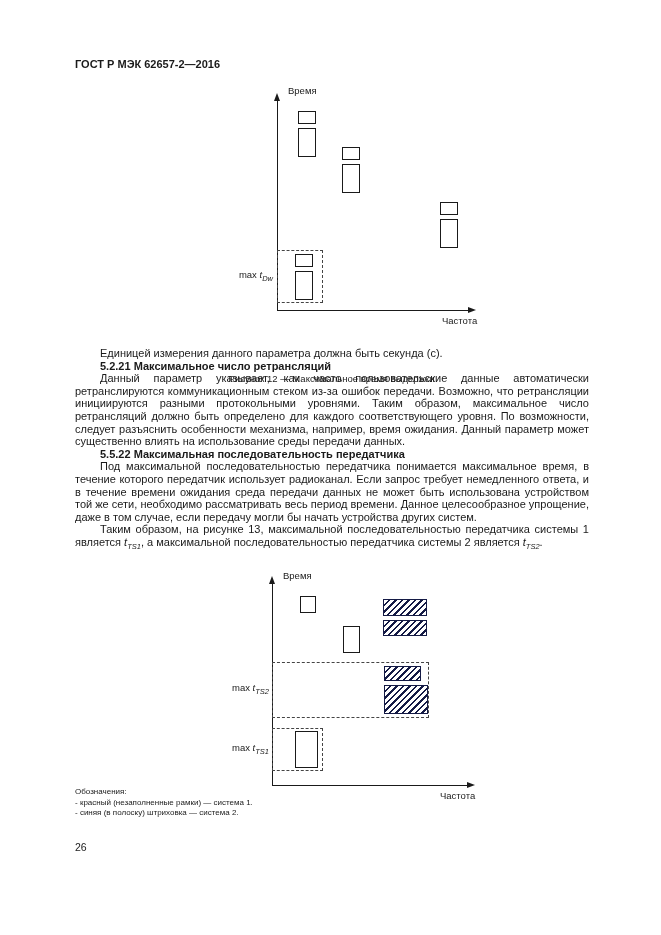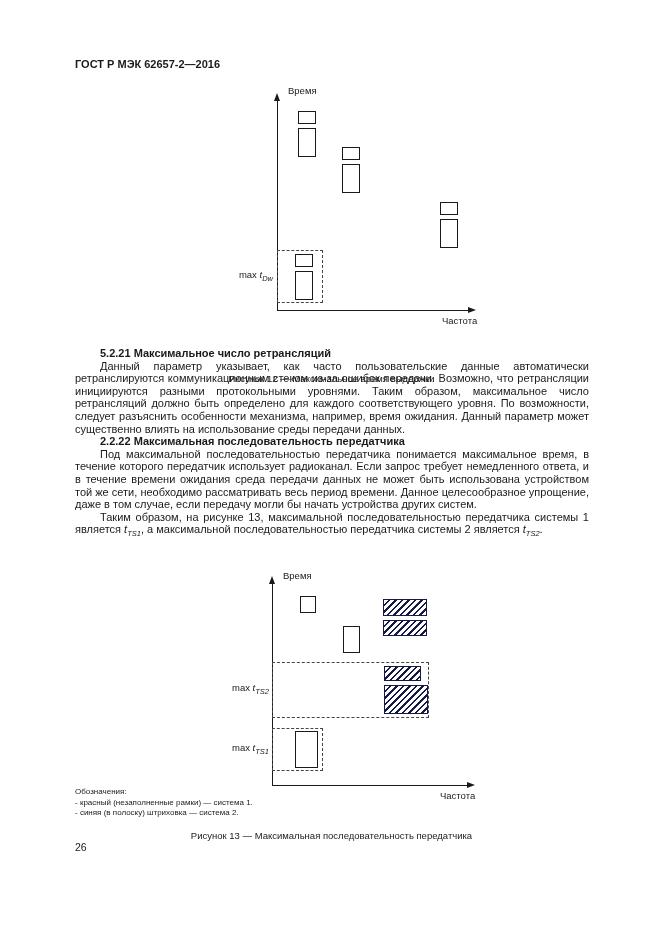--- a/index.html
+++ b/index.html
@@ -69,23 +69,24 @@
     <div class="rect" style="left:220px;top:186px;width:18px;height:29px;"></div>
 
     <div class="chart-annot" style="left:128px;top:184px;width:70px;">
       <span>max </span><i>t</i><sub>Dw</sub>
     </div>
   </div>
 
   <div class="caption" style="top:328px;margin-top:45px;">Рисунок 12 — Максимальное время выдержки</div>
 
   <div class="textblock">
+    <p>Единицей измерения данного параметра должна быть секунда (с).</p>
     <p class="h">5.2.21 Максимальное число ретрансляций</p>
     <p>Данный параметр указывает, как часто пользовательские данные автоматически ретранслируются коммуникационным стеком из-за ошибок передачи. Возможно, что ретрансляции инициируются разными протокольными уровнями. Таким образом, максимальное число ретрансляций должно быть определено для каждого соответствующего уровня. По возможности, следует разъяснить особенности механизма, например, время ожидания. Данный параметр может существенно влиять на использование среды передачи данных.</p>
-    <p class="h">2.2.22 Максимальная последовательность передатчика</p>
+    <p class="h">5.5.22 Максимальная последовательность передатчика</p>
     <p>Под максимальной последовательностью передатчика понимается максимальное время, в течение которого передатчик использует радиоканал. Если запрос требует немедленного ответа, и в течение времени ожидания среда передачи данных не может быть использована устройством той же сети, необходимо рассматривать весь период времени. Данное целесообразное упрощение, даже в том случае, если передачу могли бы начать устройства других систем.</p>
     <p><span>Таким образом, на рисунке 13, максимальной последовательностью передатчика системы 1 является </span><i>t</i><sub>TS1</sub><span>, а максимальной последовательностью передатчика системы 2 является </span><i>t</i><sub>TS2</sub><span>.</span></p>
   </div>
 
   <div class="chart" style="left:75px;top:570px;width:510px;height:230px;">
     <span class="axis-label" style="left:181px;top:0px;">Время</span>
     <div class="arrow-up" style="left:194px;top:6px;"></div>
     <div class="axis-v" style="left:197px;top:13px;height:202px;"></div>
     <div class="axis-h" style="left:197px;top:215px;width:196px;"></div>
     <div class="arrow-right" style="left:392px;top:212px;"></div>
@@ -109,17 +110,16 @@
       <span>max </span><i>t</i><sub>TS1</sub>
     </div>
   </div>
 
   <div class="legend">
     <div>Обозначения:</div>
     <div>- красный (незаполненные рамки) — система 1.</div>
     <div>- синяя (в полоску) штриховка — система 2.</div>
   </div>
 
-  <div class="caption" style="top:830px;">Рисунок 13 — Максимальная последовательность передатчика</div>
 
   <div class="page-number">26</div>
 
 </div>
 
 </body></html>

